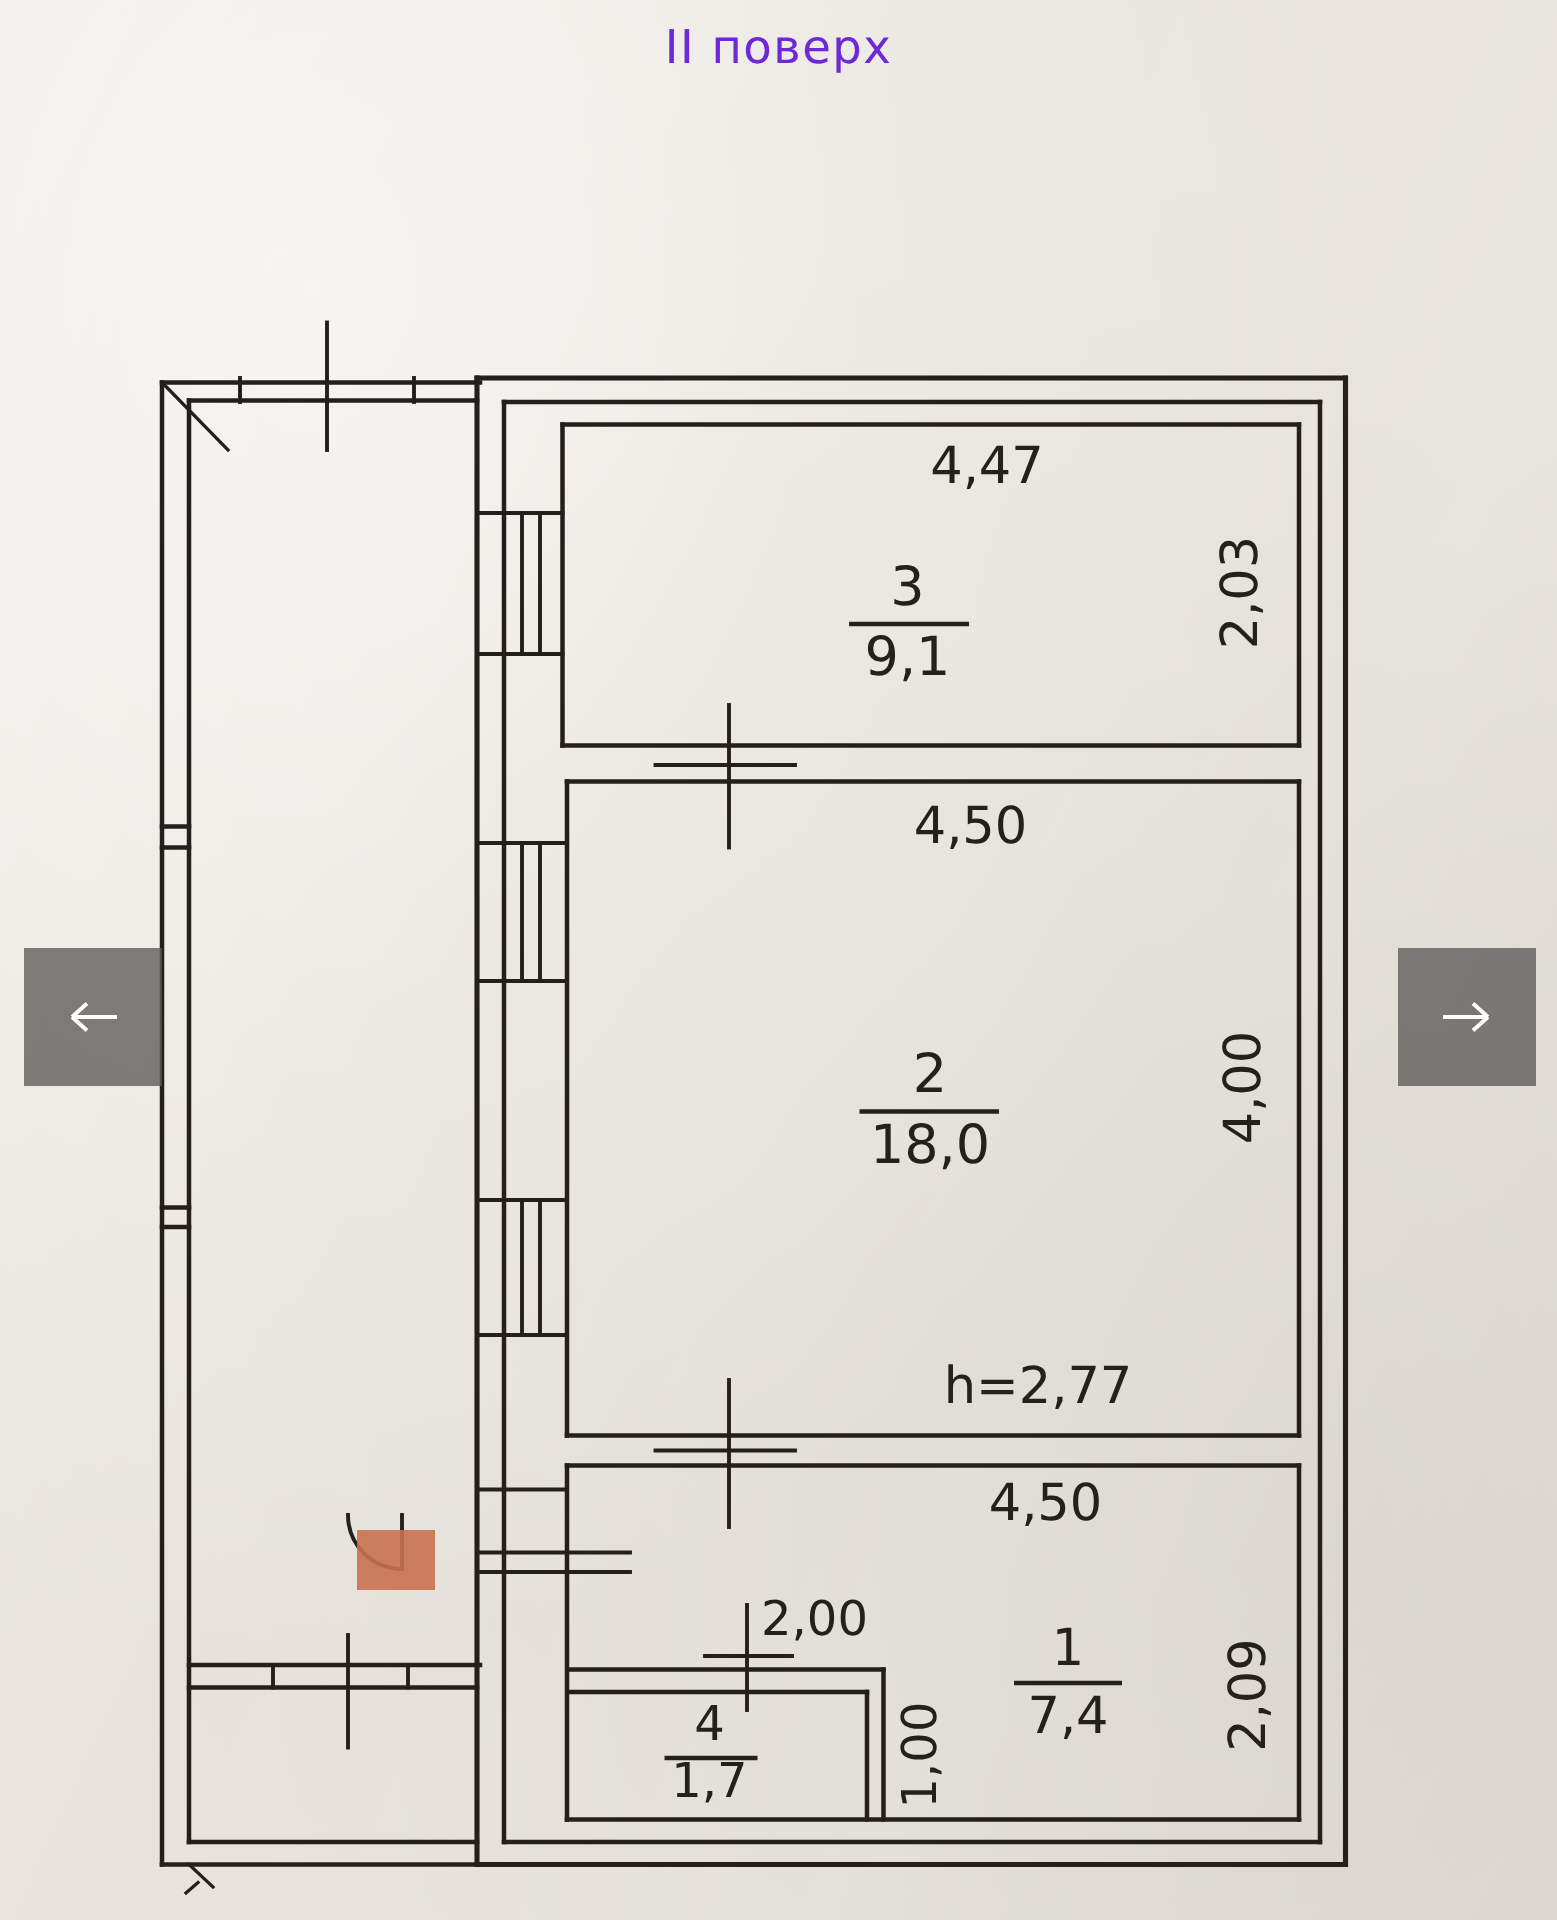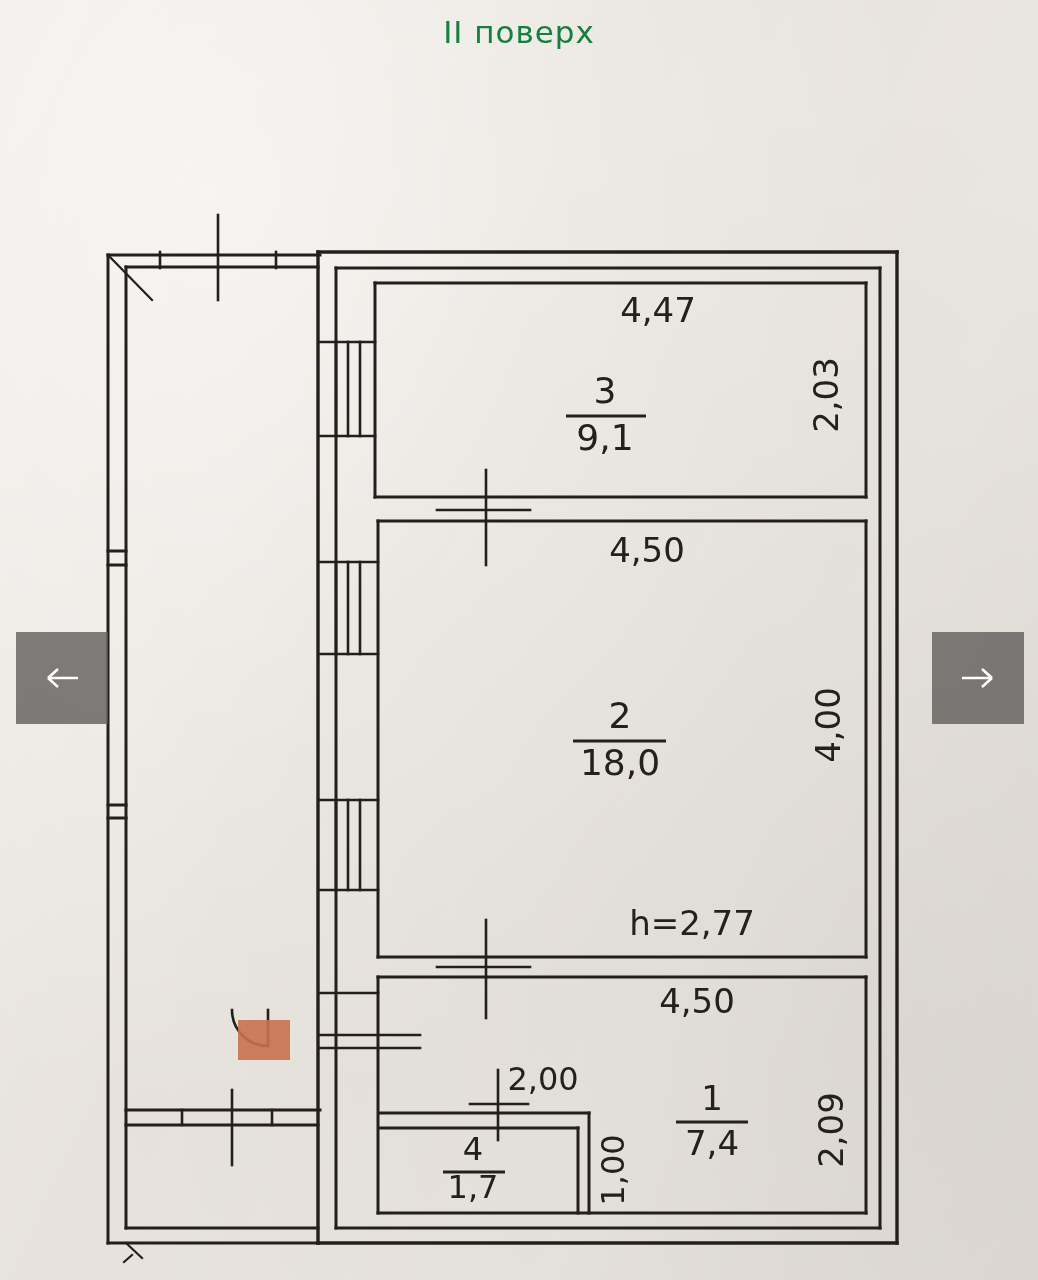--- a/index.html
+++ b/index.html
@@ -28,21 +28,21 @@
     pointer-events: none;
   }
   #title {
     position: absolute;
     top: 14px;
     left: 0;
     width: 100%;
     text-align: center;
     font-size: 31px;
     letter-spacing: 1px;
-    color: #15803d;
+    color: #6d28d9;
     font-family: "DejaVu Sans", sans-serif;
   }
   #plan-svg {
     position: absolute;
     top: 0;
     left: 0;
   }
   .navbtn {
     position: absolute;
     width: 92px;

